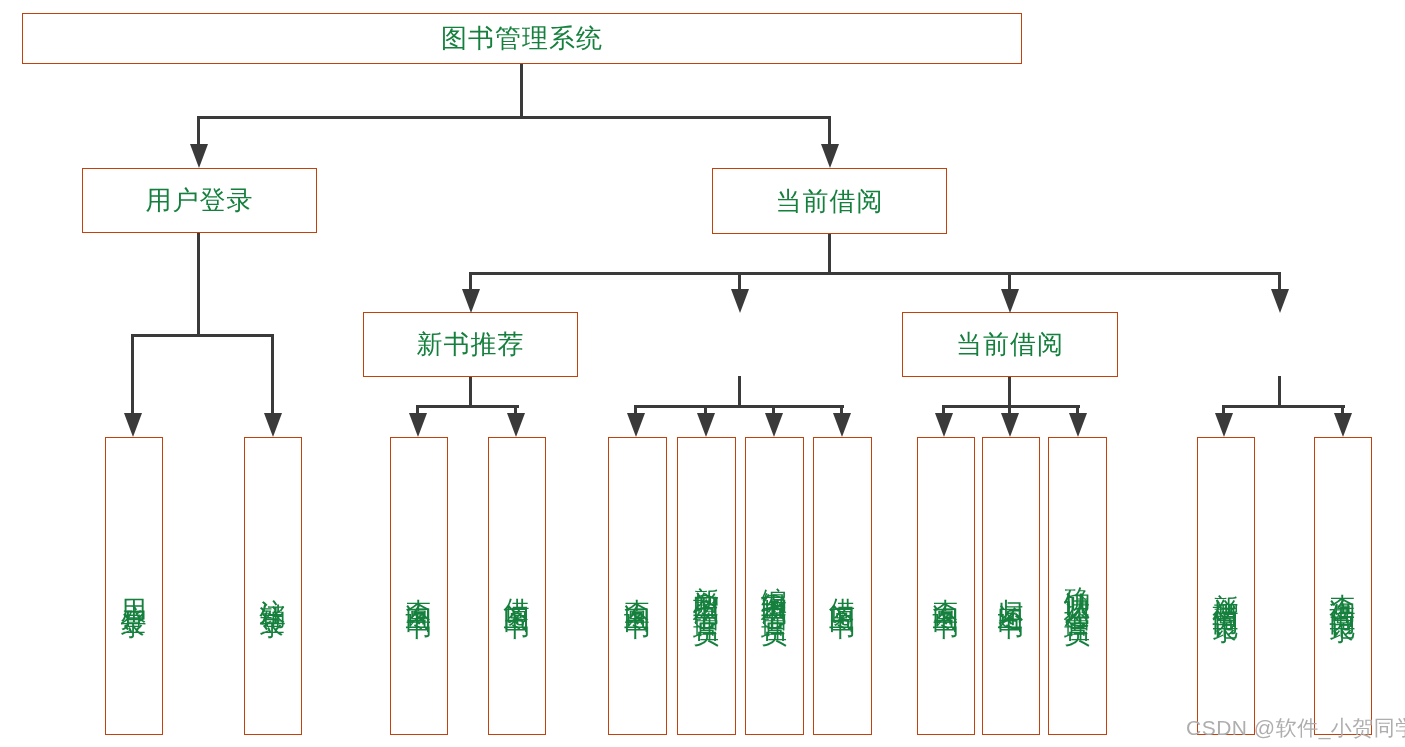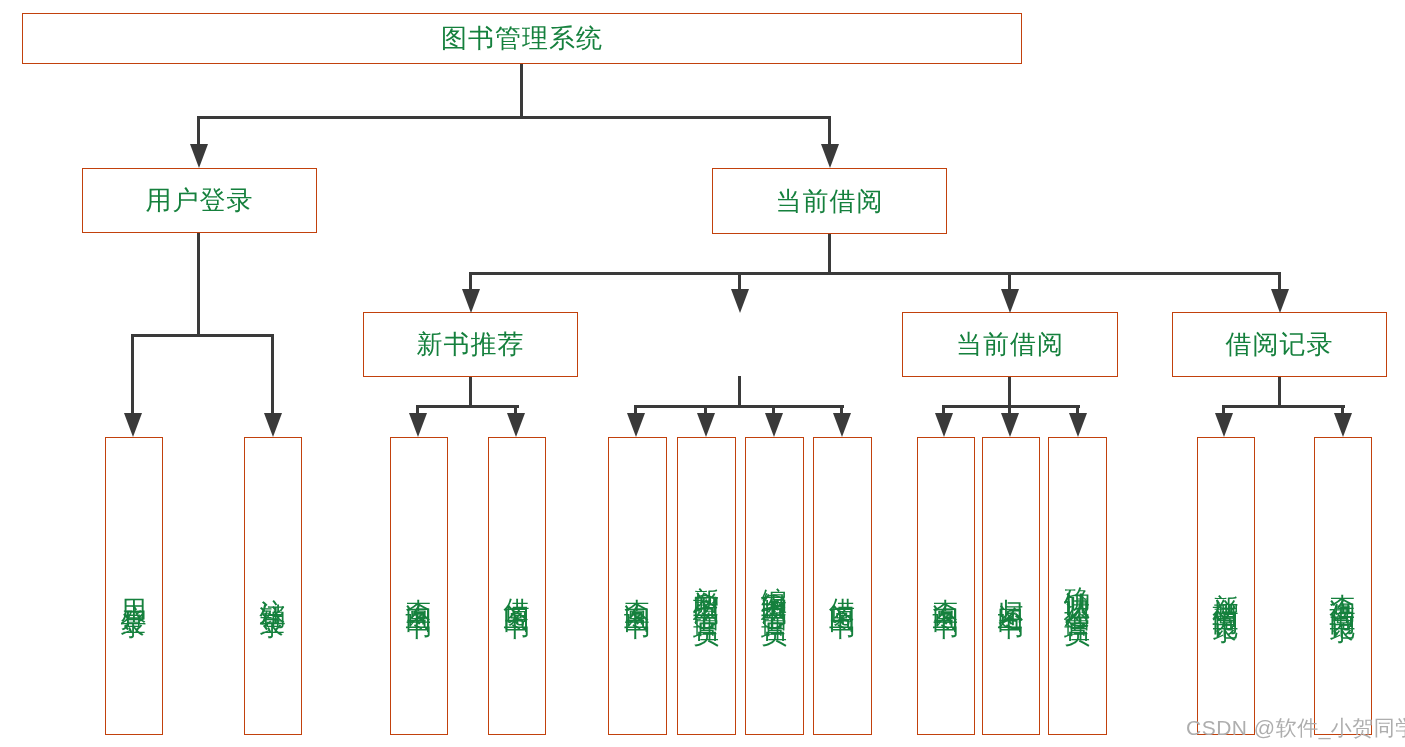--- a/index.html
+++ b/index.html
@@ -79,21 +79,20 @@
   <div class="tri" style="left:462px;top:289px;"></div>
   <div class="vl" style="left:738px;top:272px;height:21px;"></div>
   <div class="tri" style="left:731px;top:289px;"></div>
   <div class="vl" style="left:1008px;top:272px;height:21px;"></div>
   <div class="tri" style="left:1001px;top:289px;"></div>
   <div class="vl" style="left:1278px;top:272px;height:21px;"></div>
   <div class="tri" style="left:1271px;top:289px;"></div>
 
   <div class="box" style="left:363px;top:312px;width:215px;height:65px;">新书推荐</div>
   <div class="box" style="left:902px;top:312px;width:216px;height:65px;">当前借阅</div>
-  <div class="box" style="left:1172px;top:312px;width:215px;height:65px;">借阅记录</div>
 
   <div class="vl" style="left:469px;top:376px;height:32px;"></div>
   <div class="hl" style="left:416px;top:405px;width:103px;"></div>
   <div class="vl" style="left:416px;top:405px;height:16px;"></div>
   <div class="tri" style="left:409px;top:413px;"></div>
   <div class="vl" style="left:514px;top:405px;height:16px;"></div>
   <div class="tri" style="left:507px;top:413px;"></div>
 
   <div class="vl" style="left:738px;top:376px;height:32px;"></div>
   <div class="hl" style="left:634px;top:405px;width:210px;"></div>

